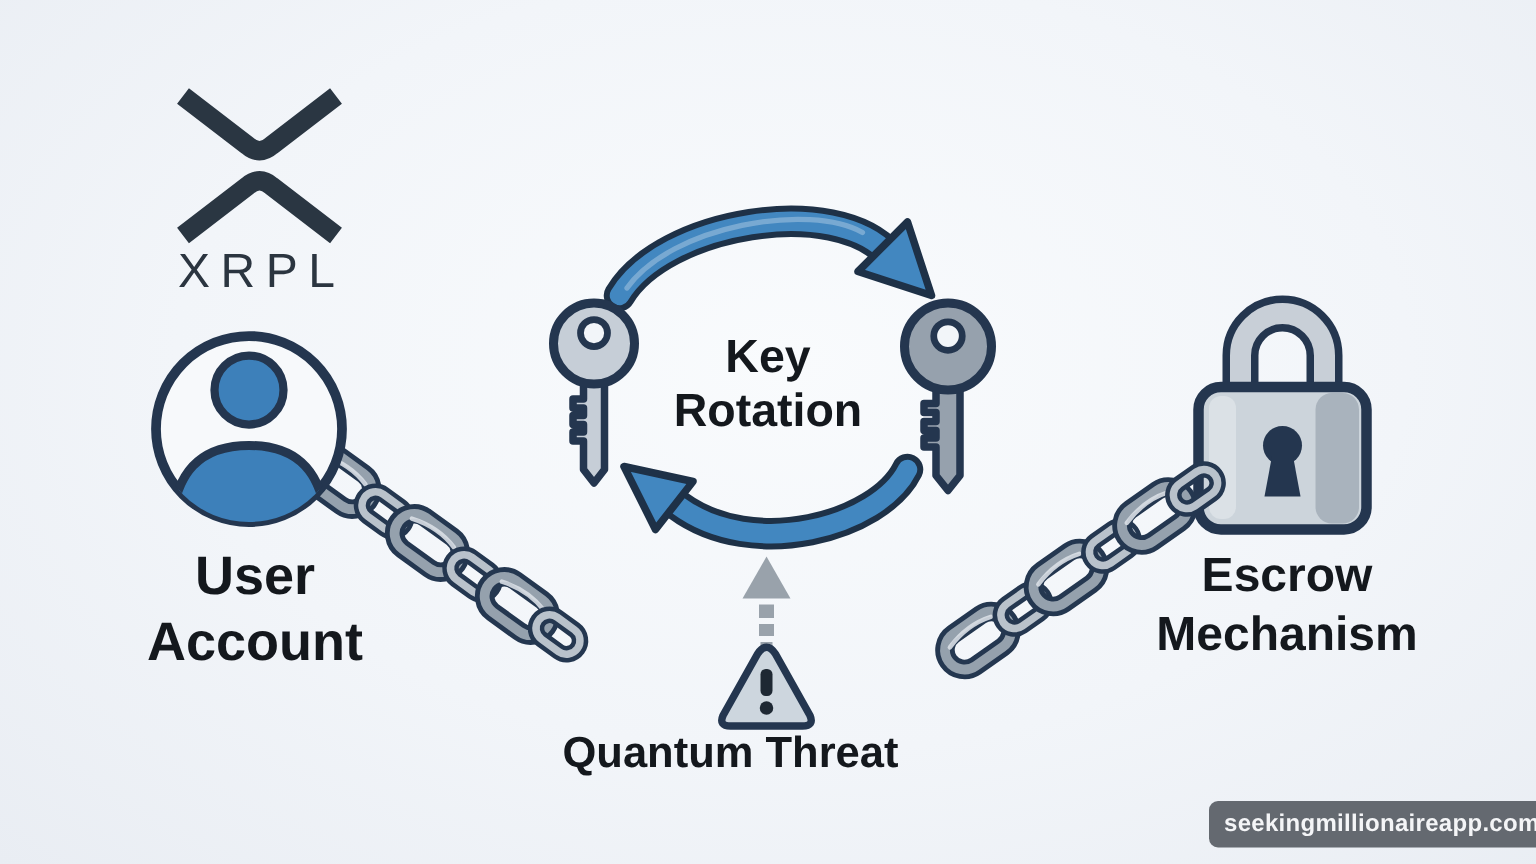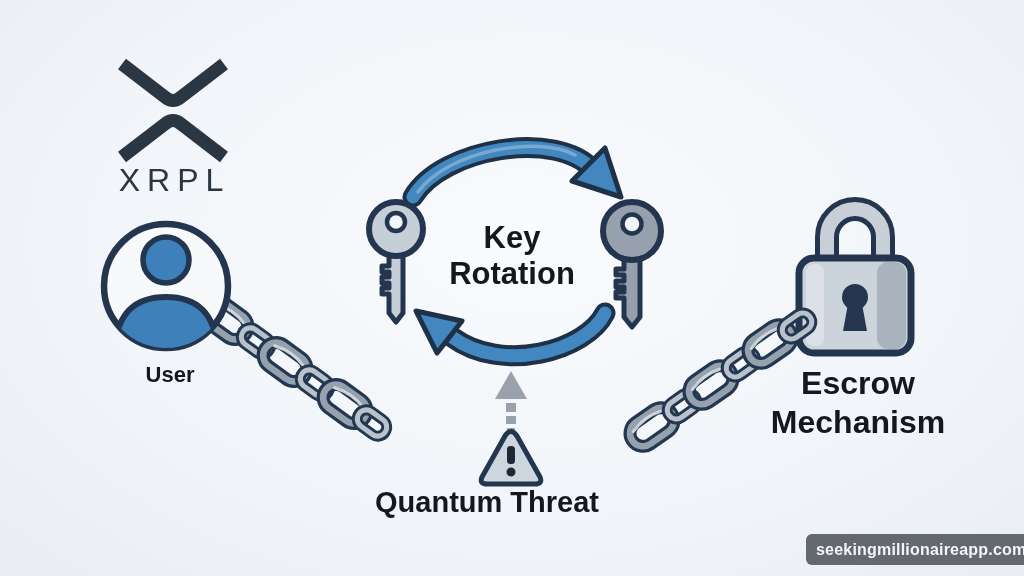--- a/index.html
+++ b/index.html
@@ -9,21 +9,21 @@
     background:radial-gradient(ellipse at 50% 42%, #f9fbfd 0%, #f2f5f9 55%, #e9edf3 100%);
     padding-left:32px;
   }
   #stage svg{position:absolute;left:0;top:0;}
   .label{
     position:absolute;transform:translateX(-50%);
     text-align:center;font-weight:700;color:#14181d;
     white-space:nowrap;line-height:1.22;
   }
   .label span{display:block;}
-  .label-user{left:170px;top:362px;font-size:22px;}
+  .label-user{left:170px;top:362px;font-size:36px;}
   .label-rotation{left:512px;top:220px;font-size:31px;line-height:1.15;}
   .label-escrow{left:858px;top:364px;font-size:32px;}
   .label-threat{left:487px;top:487px;font-size:29px;line-height:1.1;}
   .brand-text{
     position:absolute;left:171px;top:162px;transform:translateX(-50%);
     font-size:32px;font-weight:400;letter-spacing:0.22em;color:#2b3540;
     padding-left:0.22em;
   }
   .watermark{
     position:absolute;left:806px;top:534px;height:31px;line-height:31px;
@@ -127,20 +127,21 @@
       <path d="M505,436 Q511,427 517,436 L540,477 Q543,484 535,484 L487,484 Q479,484 482,477 Z" fill="#cdd6de" stroke="#24364f" stroke-width="5" stroke-linejoin="round"></path>
       <rect x="507" y="446" width="8" height="18" rx="3.5" fill="#1e2833"></rect>
       <circle cx="511" cy="472" r="4.5" fill="#1e2833"></circle>
     </g>
   </svg>
 
   <div class="brand-text">XRPL</div>
 
   <div class="label label-user">
     <span>User</span>
+    <span>Account</span>
   </div>
 
   <div class="label label-rotation">
     <span>Key</span>
     <span>Rotation</span>
   </div>
 
   <div class="label label-escrow">
     <span>Escrow</span>
     <span>Mechanism</span>

